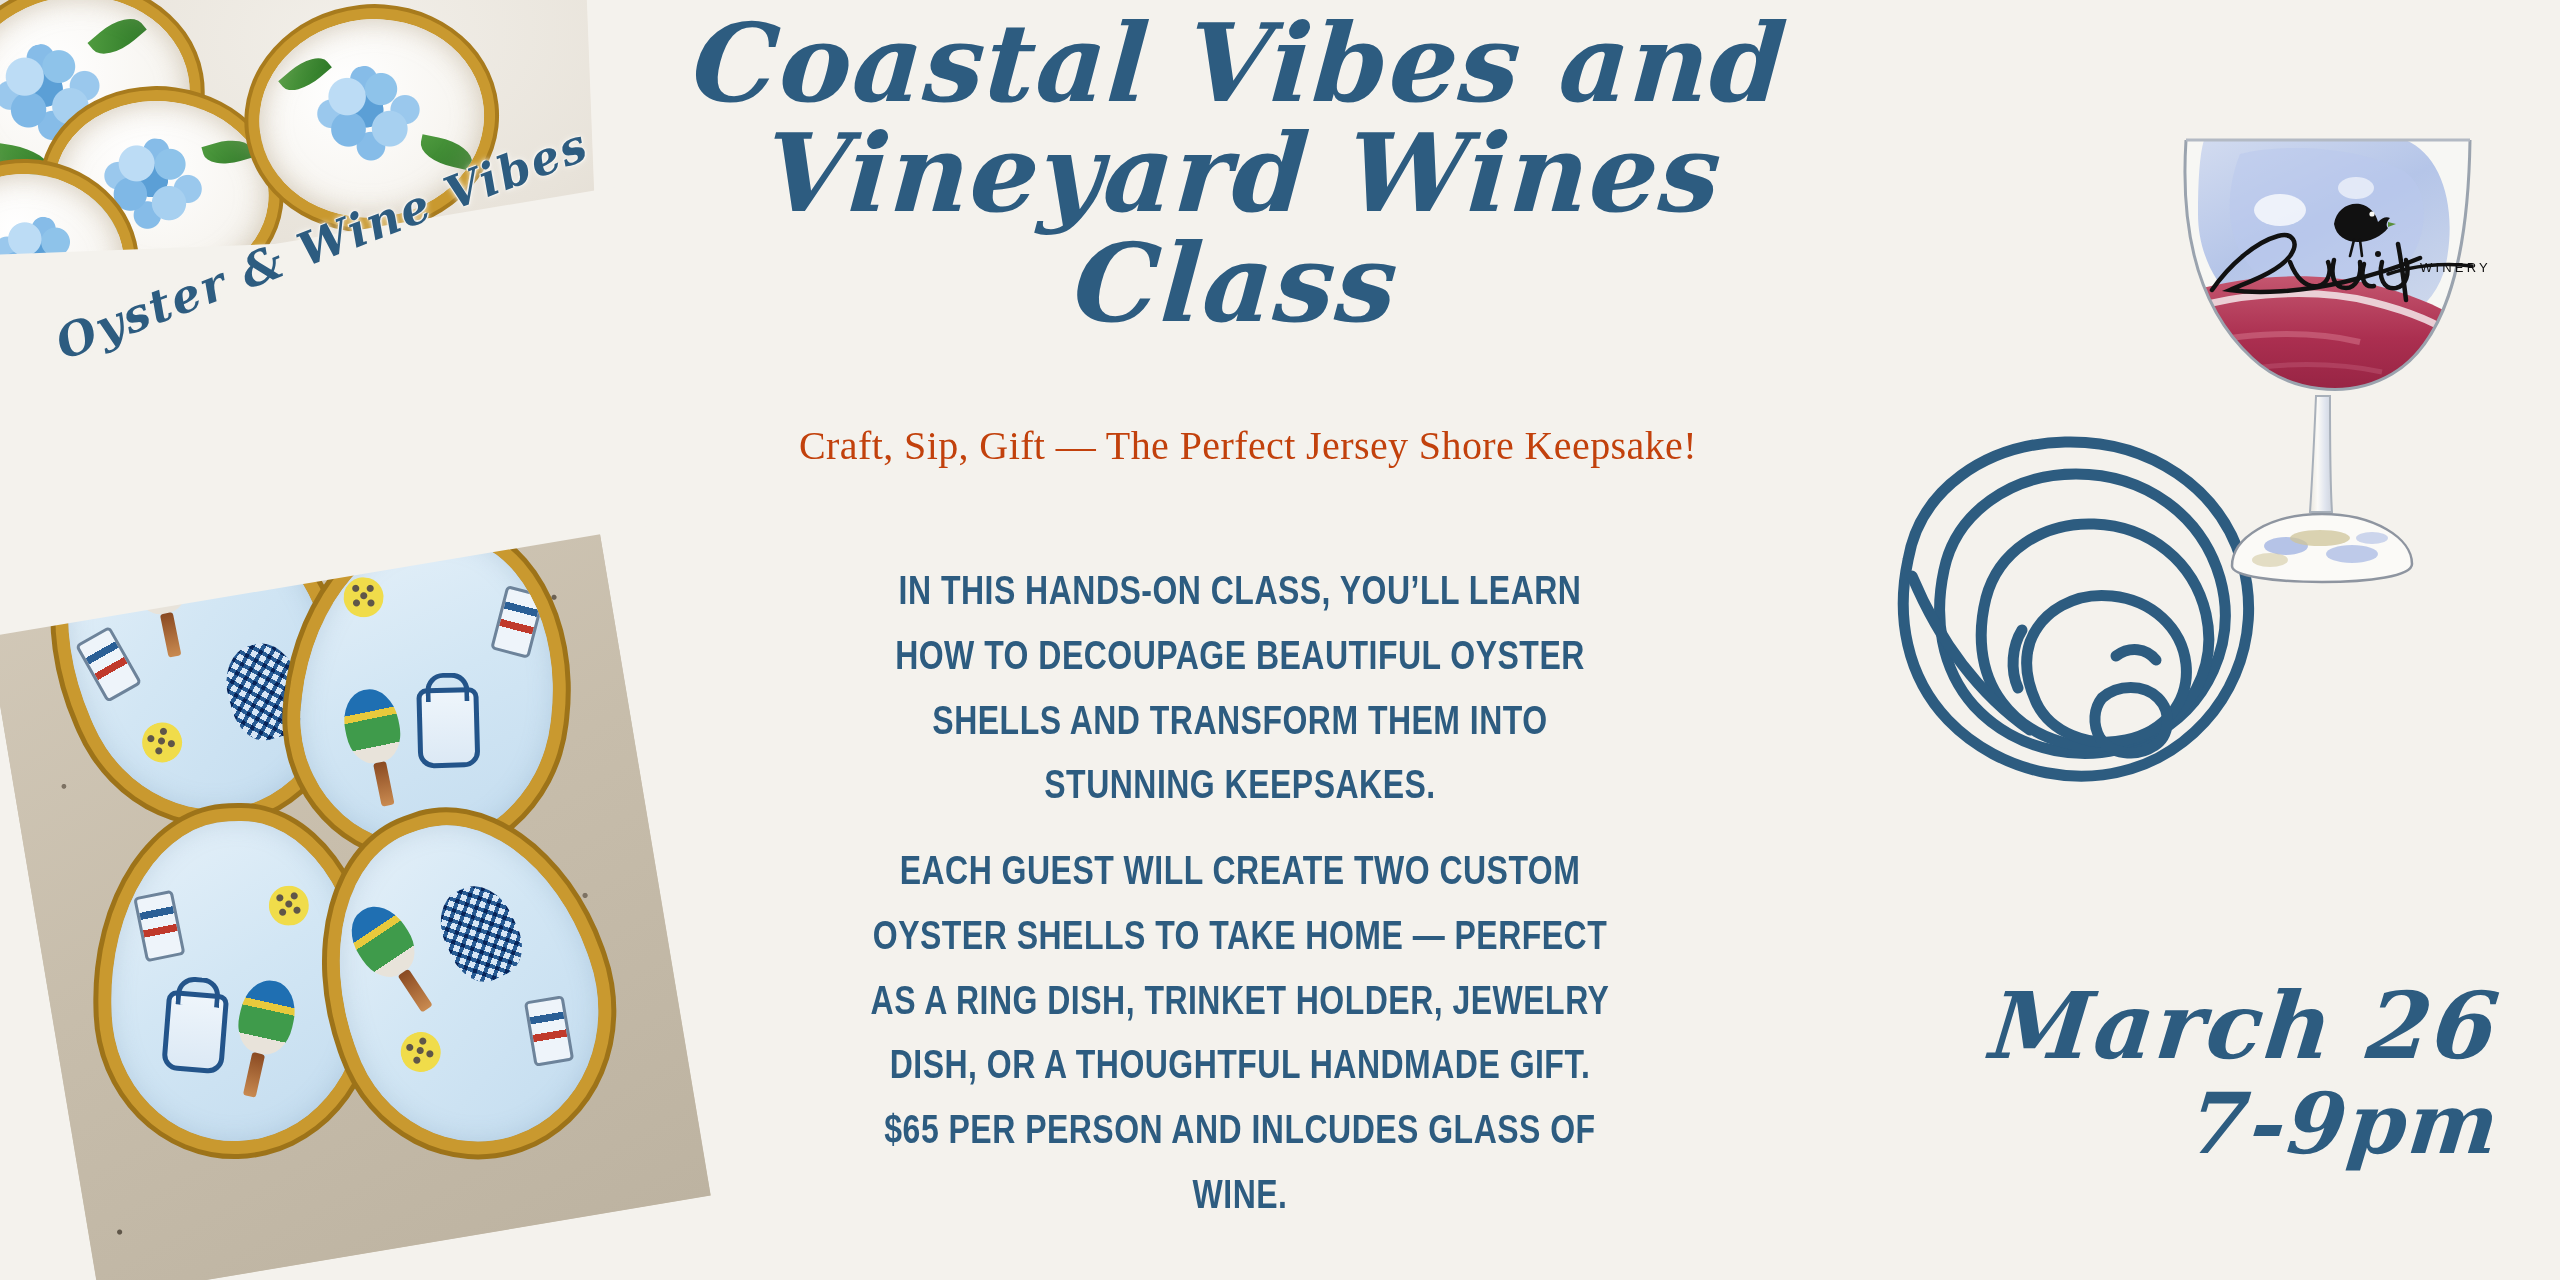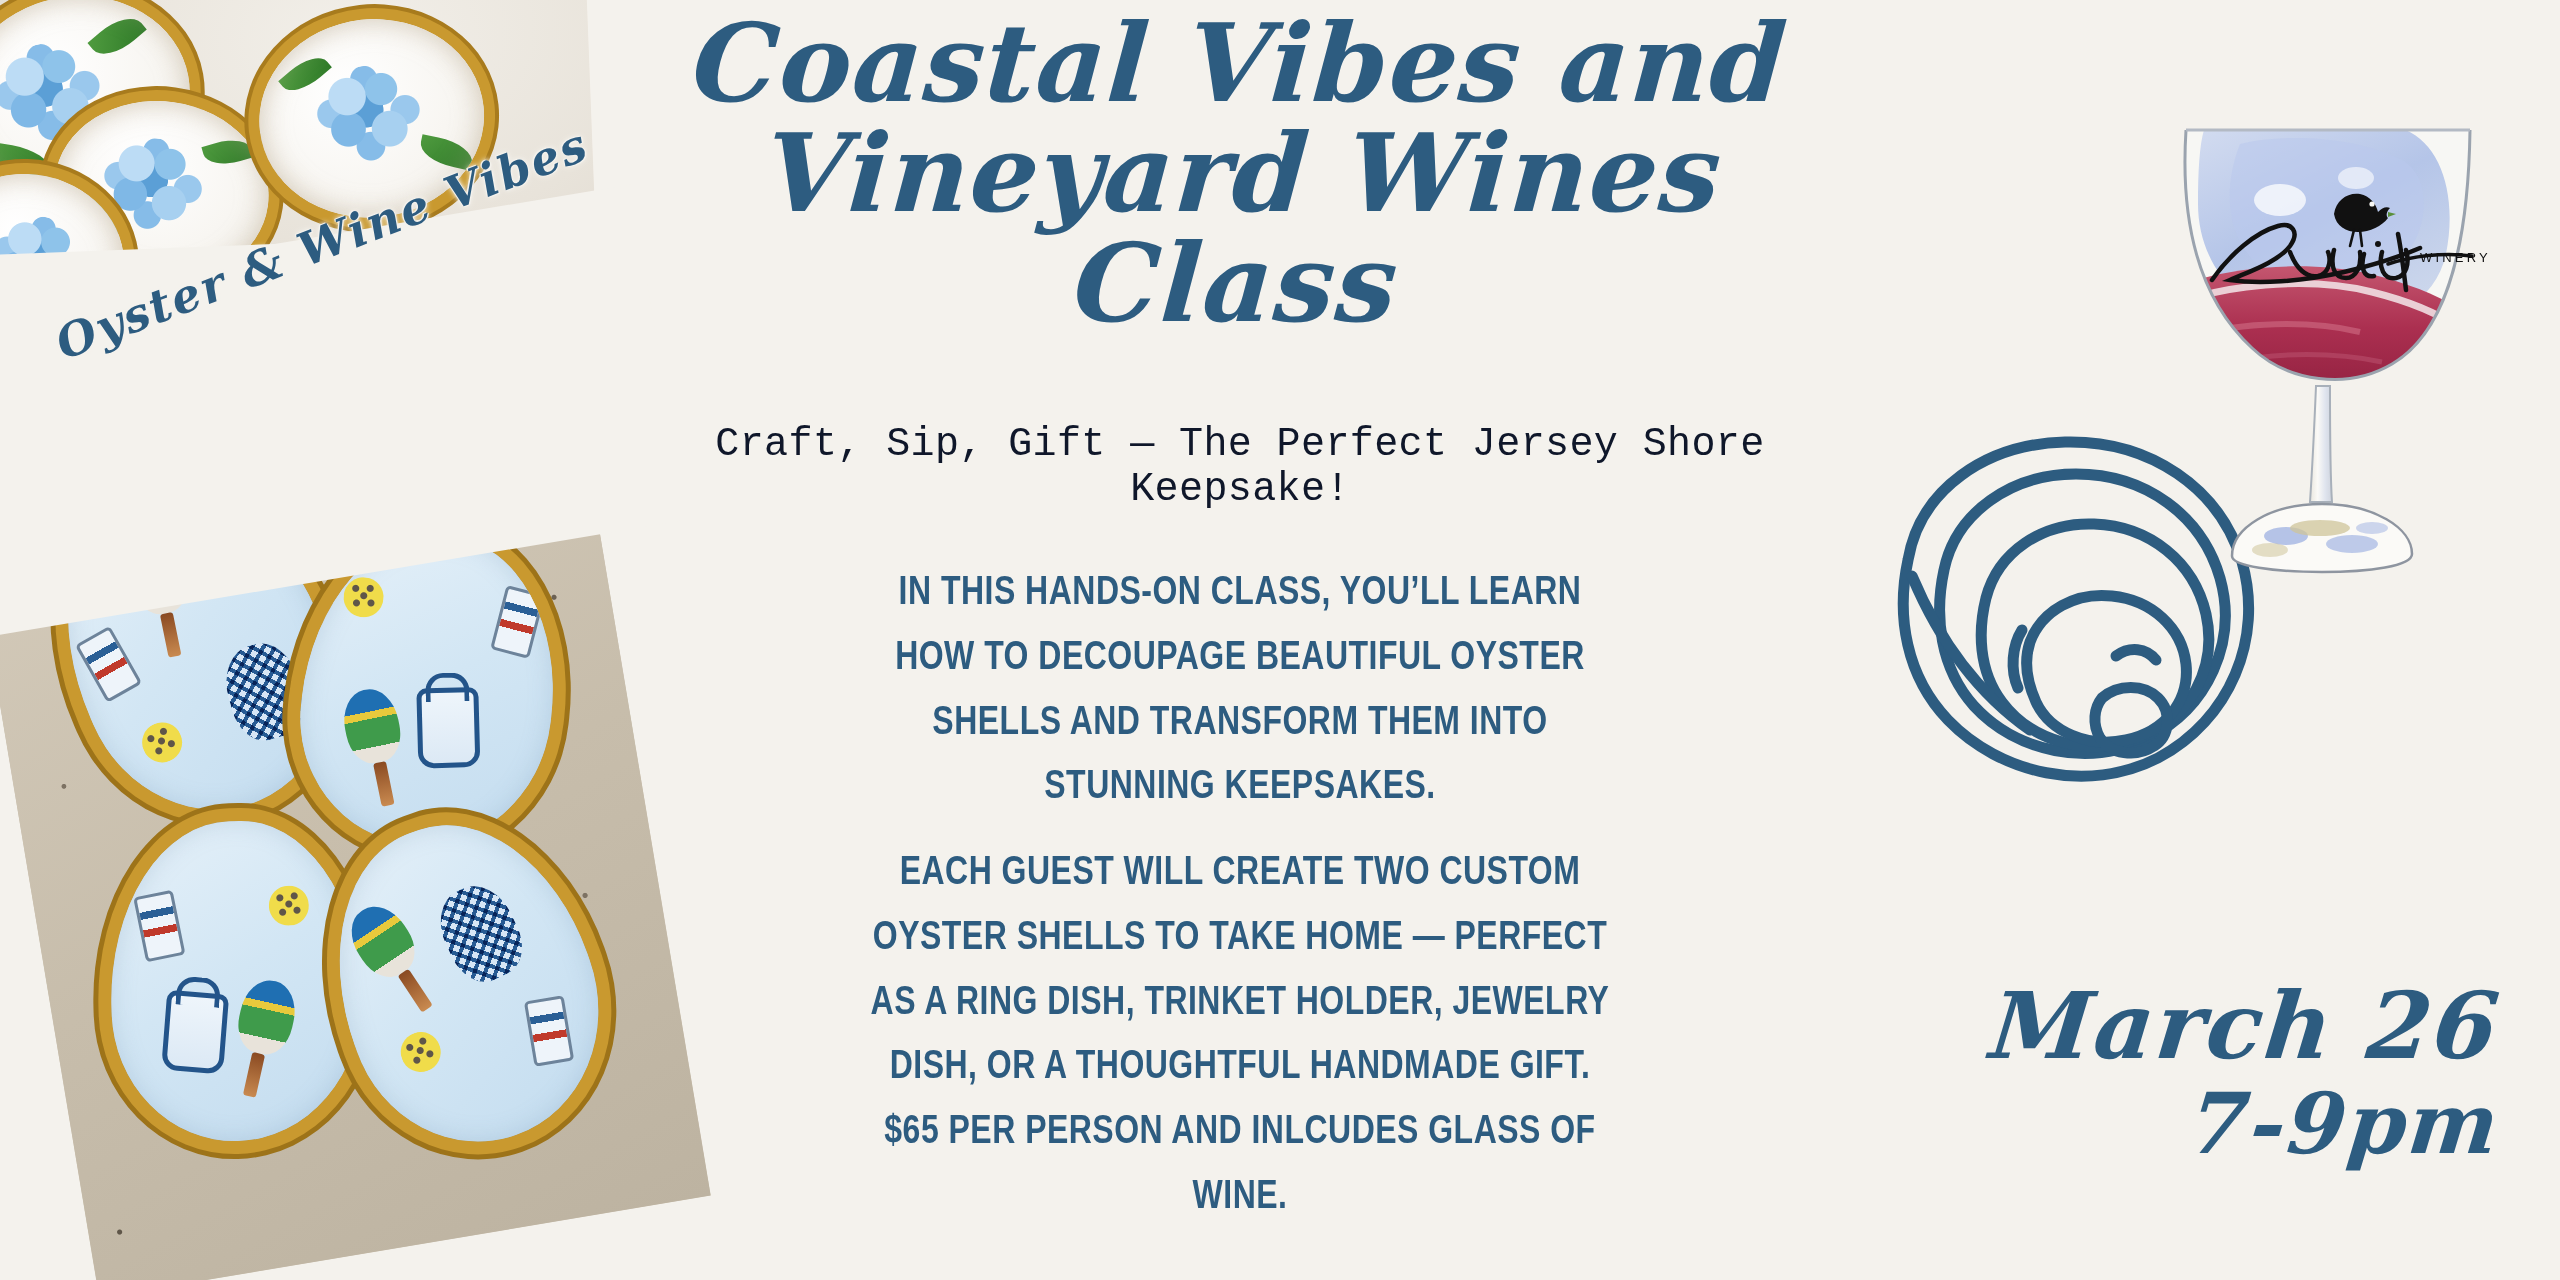--- a/index.html
+++ b/index.html
@@ -227,26 +227,26 @@
     font-size:108px;
     line-height:1.02;
     letter-spacing:1px;
     color:#2d5c80;
   }
   .title .l1 { display:block; transform:skewX(-4deg); }
   .title .l2 { display:block; transform:skewX(-4deg); }
 
   .tagline {
     position:absolute;
-    left:0; top:422px;
+    left:8px; top:422px;
     width:1200px;
-    font-family:Liberation Mono, monospace;
+    font-family:Liberation Serif, serif;
     font-size:40px;
     letter-spacing:.4px;
-    color:#0f172a;
+    color:#c2410c;
   }
 
   .body-para {
     position:absolute;
     left:130px;
     width:940px;
     font-family:"Liberation Sans", sans-serif;
     font-weight:700;
     font-size:40px;
     line-height:1.62;
@@ -263,21 +263,21 @@
   .oyster-line {
     position:absolute;
     left:1890px; top:430px;
     width:420px; height:360px;
     z-index:20;
   }
 
   
   .wine-glass {
     position:absolute;
-    left:2120px; top:104px;
+    left:2120px; top:114px;
     width:420px; height:470px;
     z-index:25;
   }
 
   
   .date-block {
     position:absolute;
     left:1900px; top:980px;
     width:600px;
     text-align:right;

